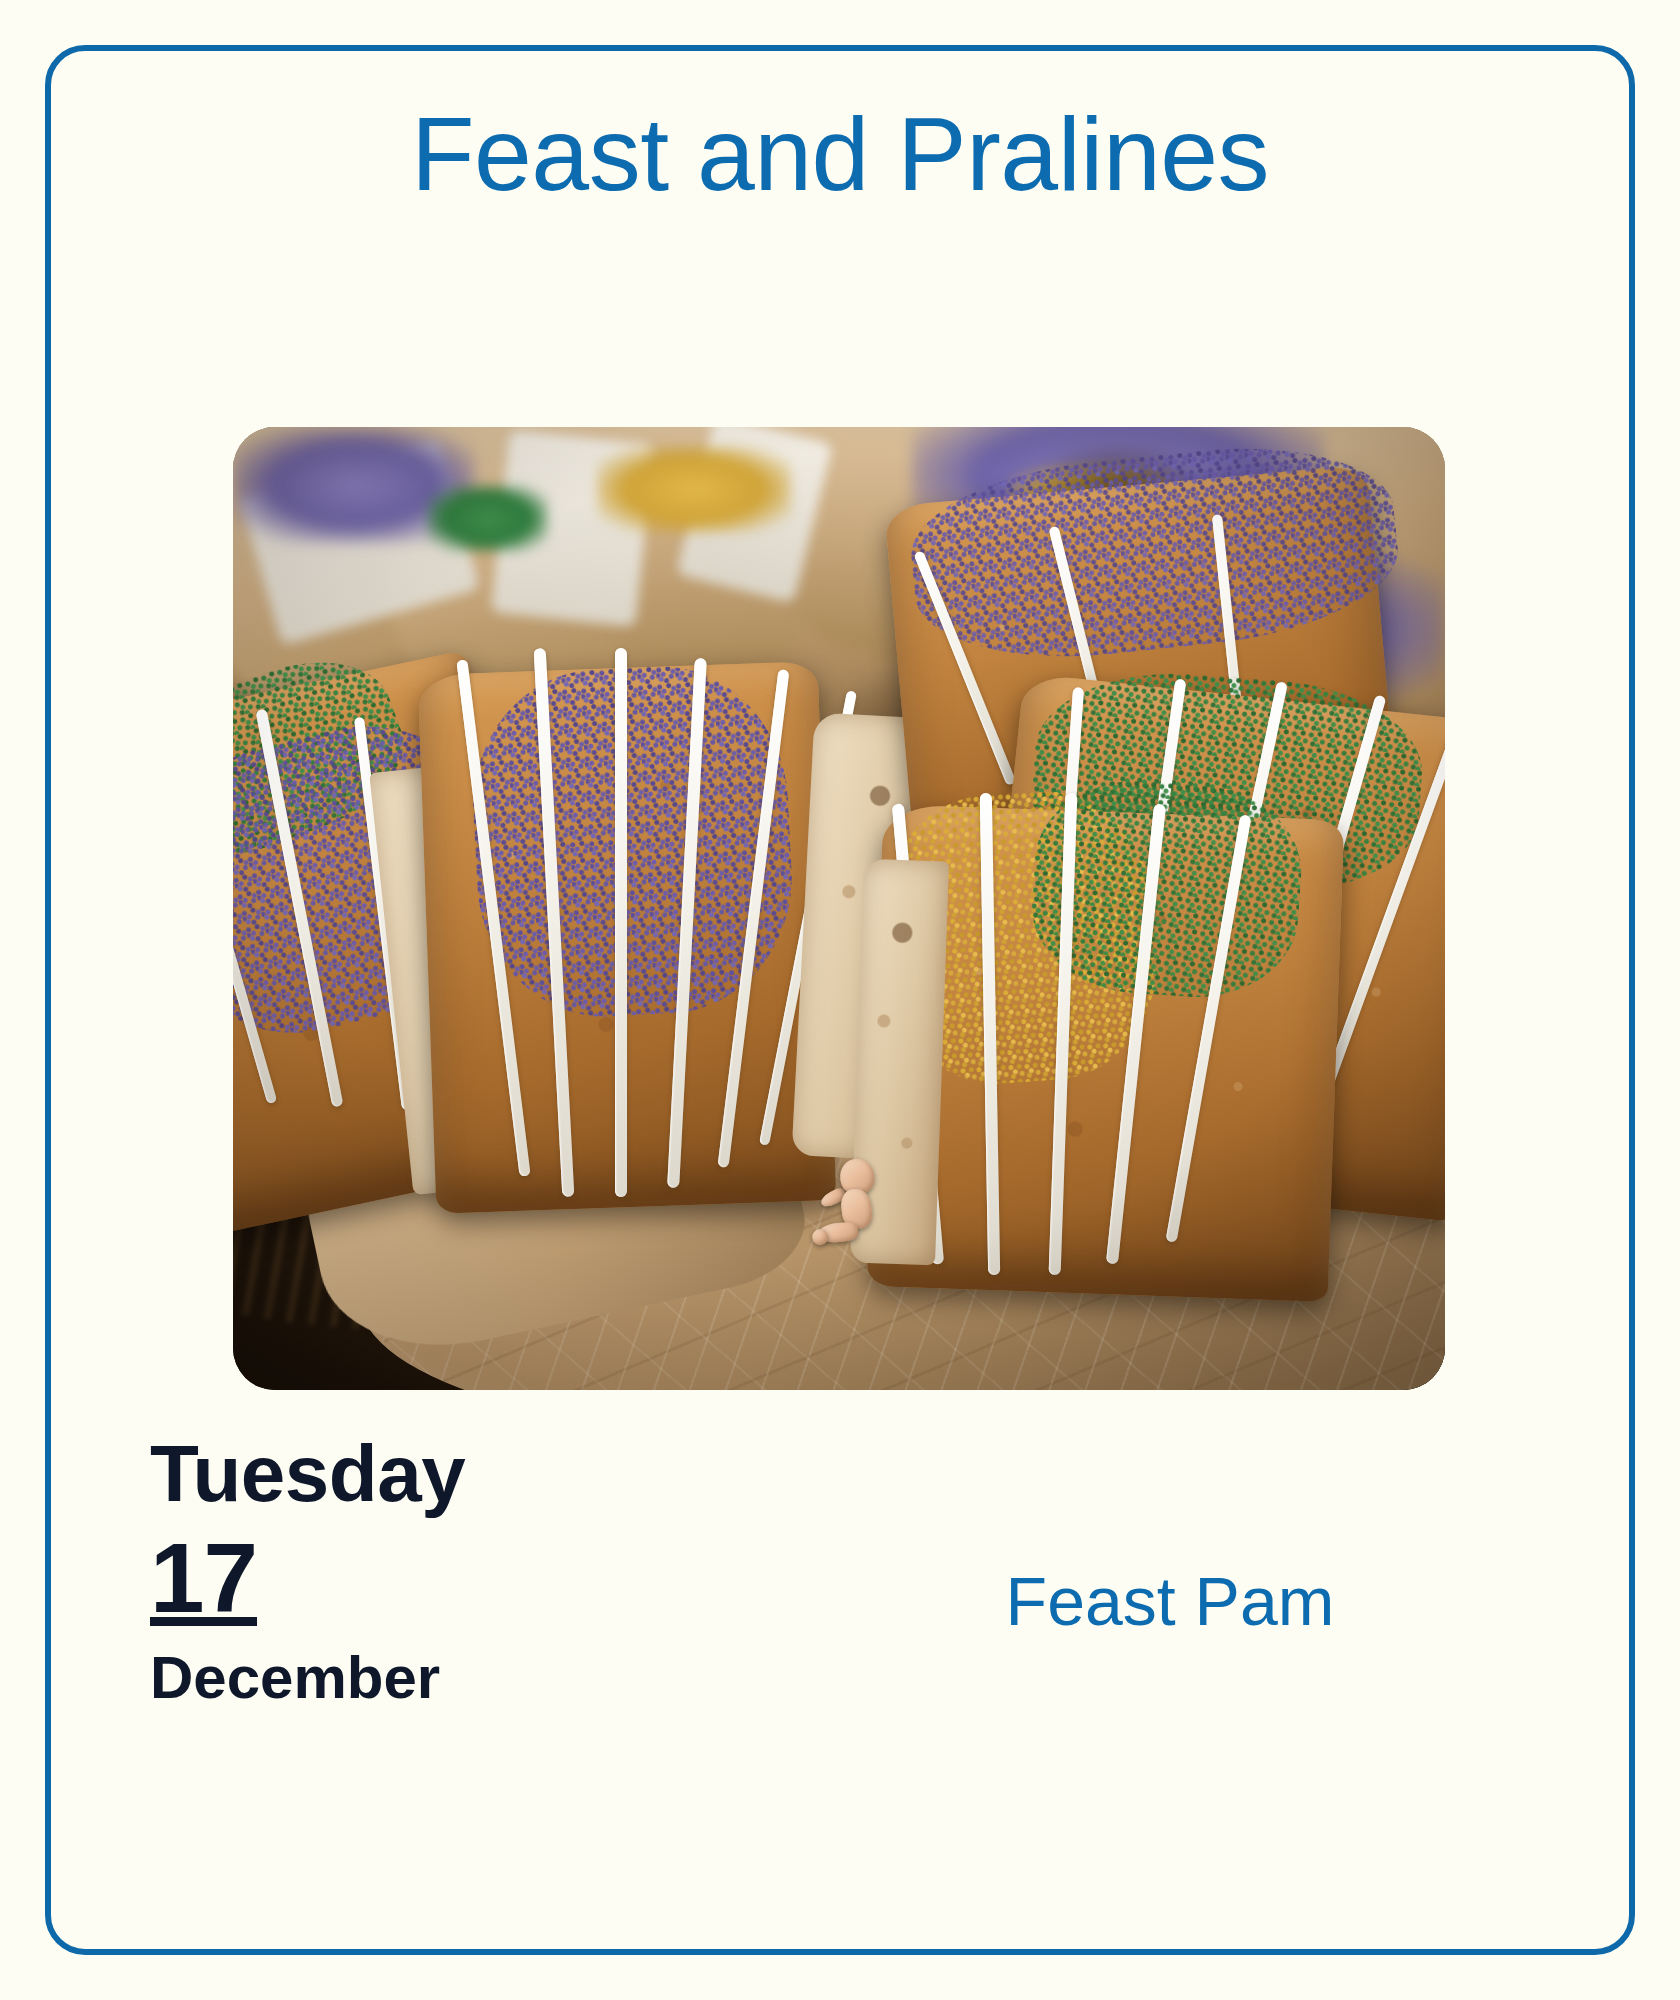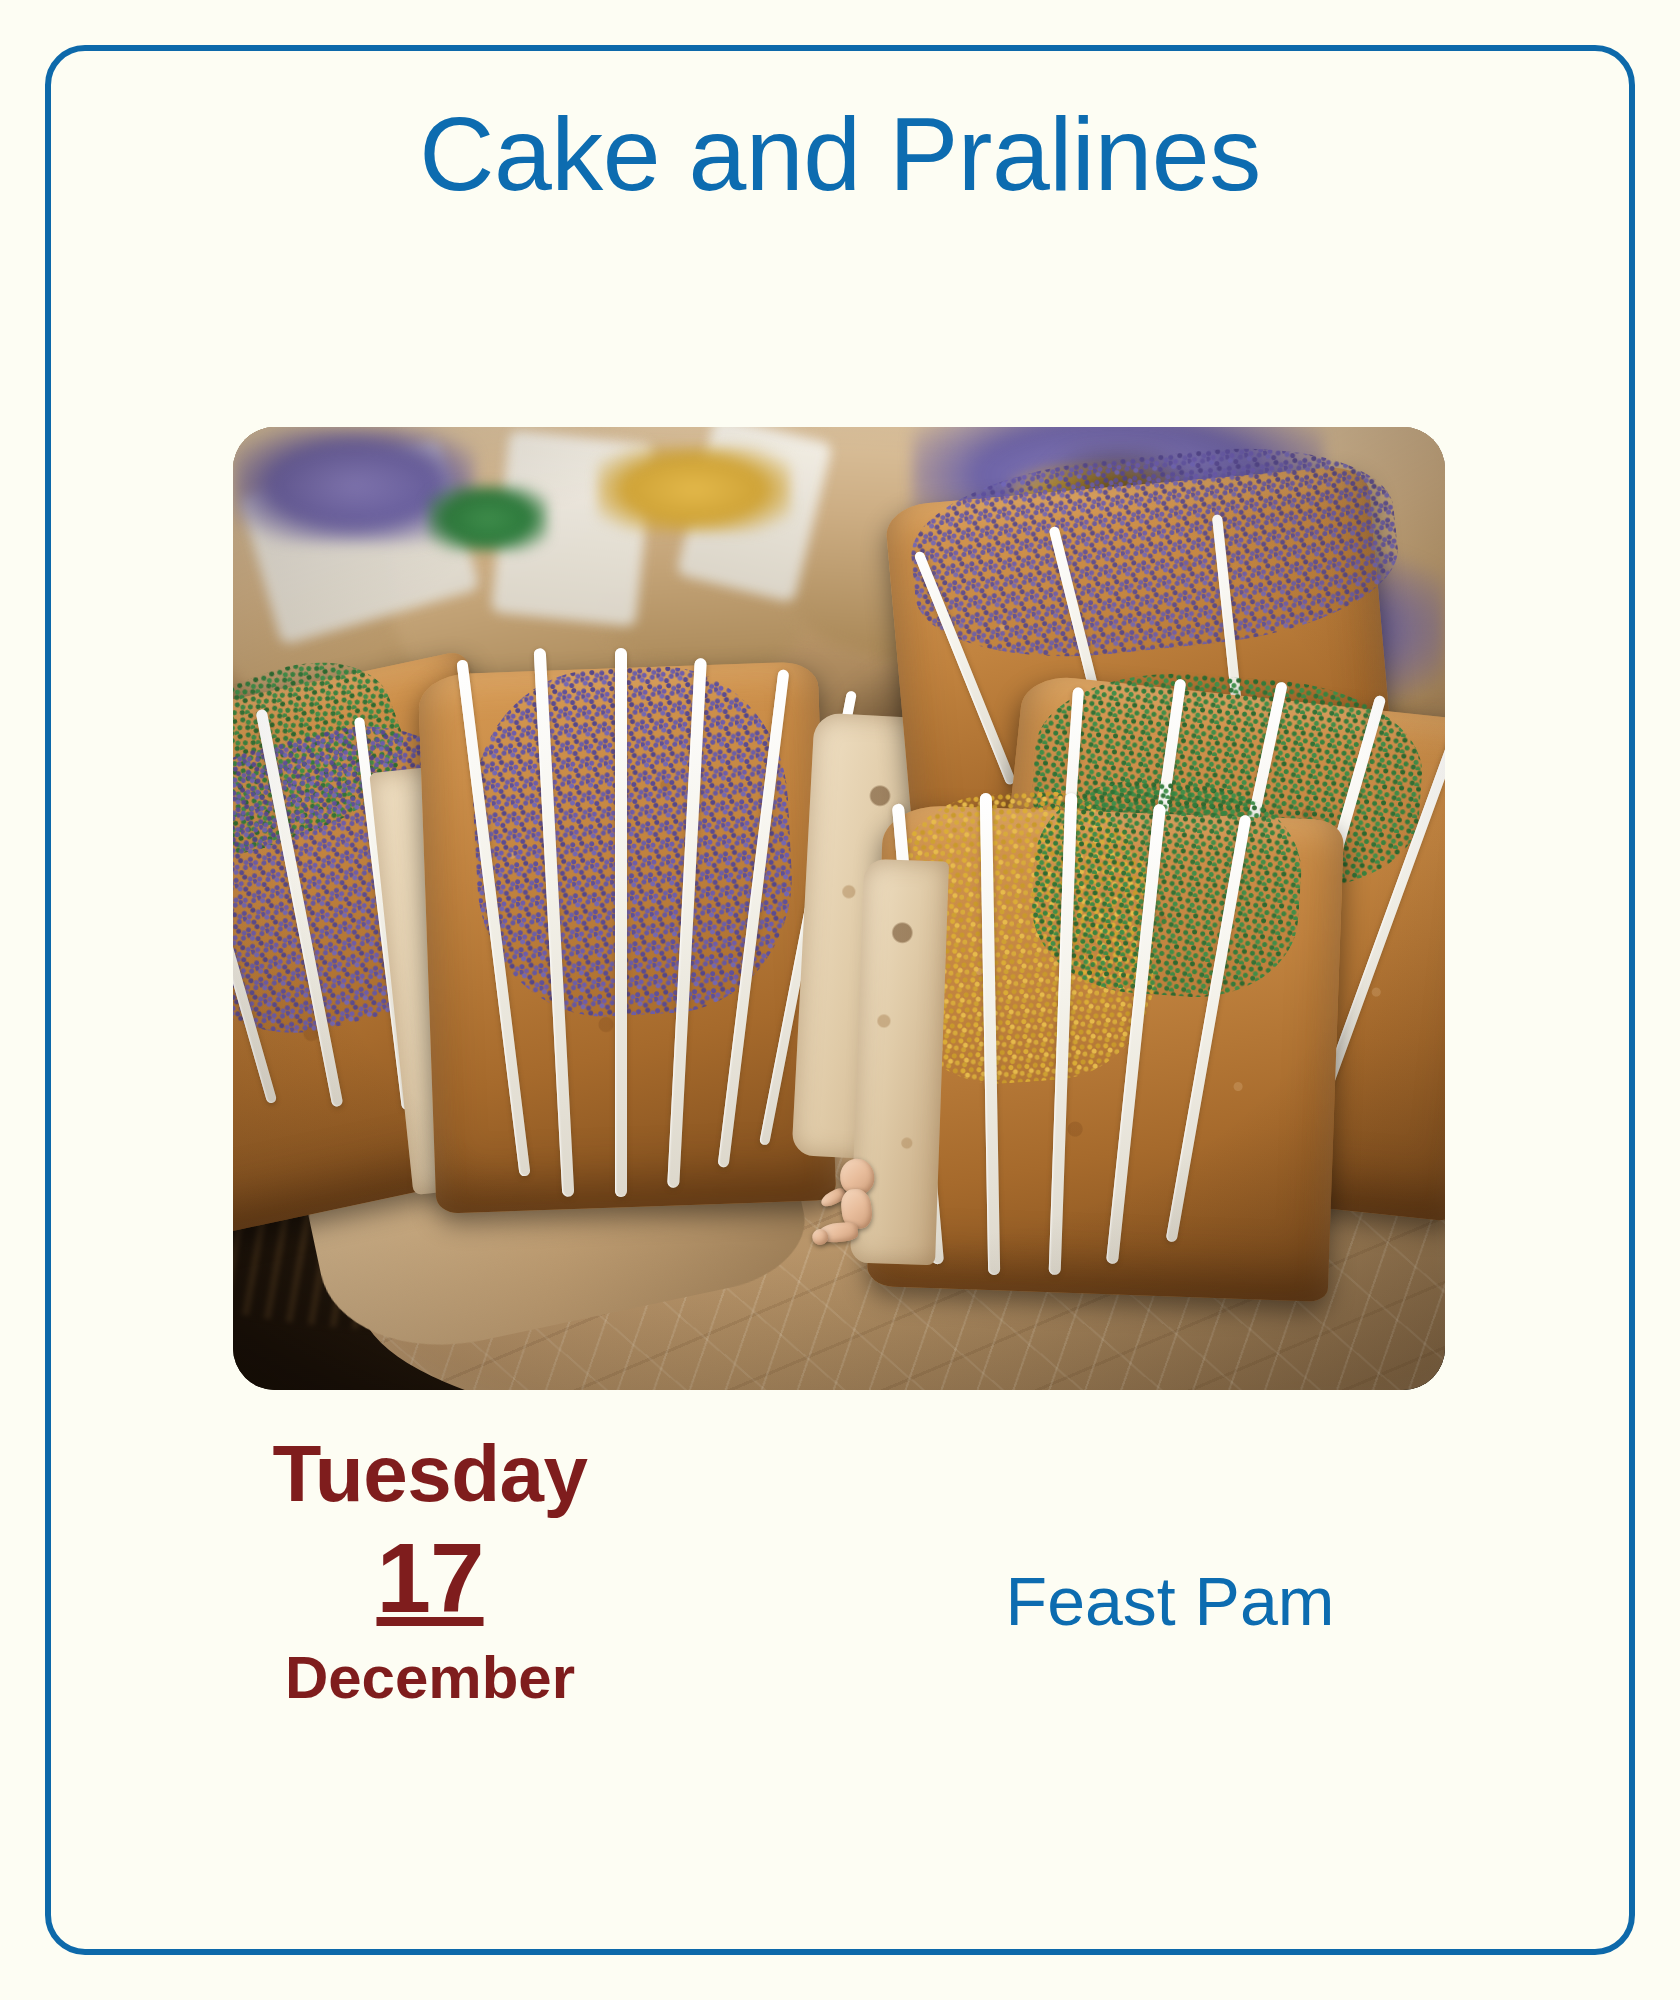--- a/index.html
+++ b/index.html
@@ -240,22 +240,21 @@
   #info {
     position:absolute;
     left:110px; top:1432px;
     width:1460px; height:460px;
   }
 
   #date-block {
     position:absolute;
     left:40px; top:0;
     width:560px;
-    text-align:center;
-    color:#7f1d1d;
+    color:#0f172a;
   }
   #weekday { font-size:80px; font-weight:700; line-height:1.05; letter-spacing:-0.5px; }
   #daynum  { font-size:98px; font-weight:700; line-height:1.28; letter-spacing:-1px;text-decoration:underline; }
   #month   { font-size:60px; font-weight:700; line-height:1.22; }
   #time    { font-size:58px; font-weight:700; line-height:1.34; letter-spacing:-0.5px; }
 
   #instructor-block {
     position:absolute;
     left:700px; top:118px;
     width:720px;
@@ -266,21 +265,21 @@
   #instructor-name  { font-size:68px; font-weight:400; line-height:1.5; letter-spacing:0px; }
 </style>
 </head>
 <body>
 
 <div id="poster">
 
   <div id="frame"></div>
 
   <h1 id="title">
-    <span class="tline">Cake and Pralines</span>
+    <span class="tline">Feast and Pralines</span>
   </h1>
 
   <div id="photo-wrap">
     <div id="photo">
 
       <div class="bg-blur"></div>
       <div class="bg-slice" style="left:-3%;  top:-4%;  width:24%; height:34%; transform:rotate(-8deg);"></div>
       <div class="bg-slice" style="left:13%;  top:-6%;  width:22%; height:36%; transform:rotate(4deg);"></div>
       <div class="bg-slice" style="left:30%;  top:-7%;  width:20%; height:33%; transform:rotate(12deg);"></div>
       <div class="bg-slice" style="left:46%;  top:-6%;  width:18%; height:30%; transform:rotate(18deg);"></div>

